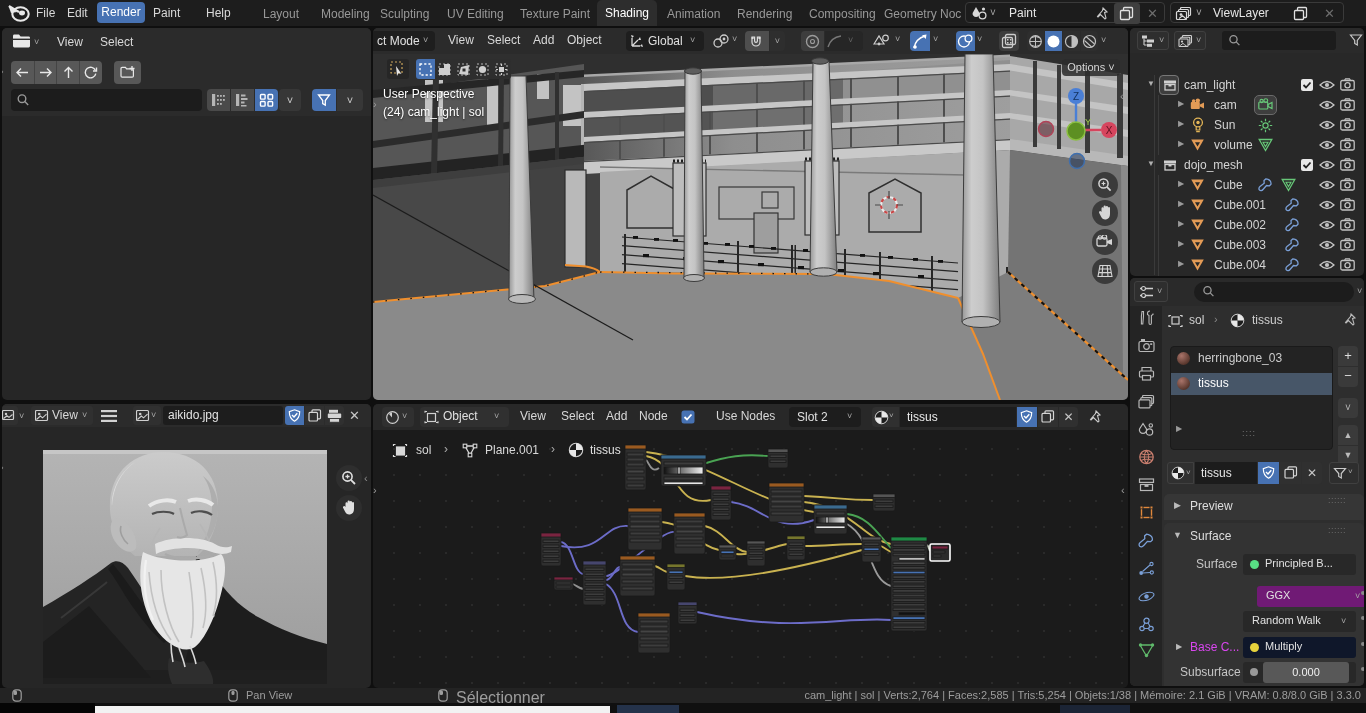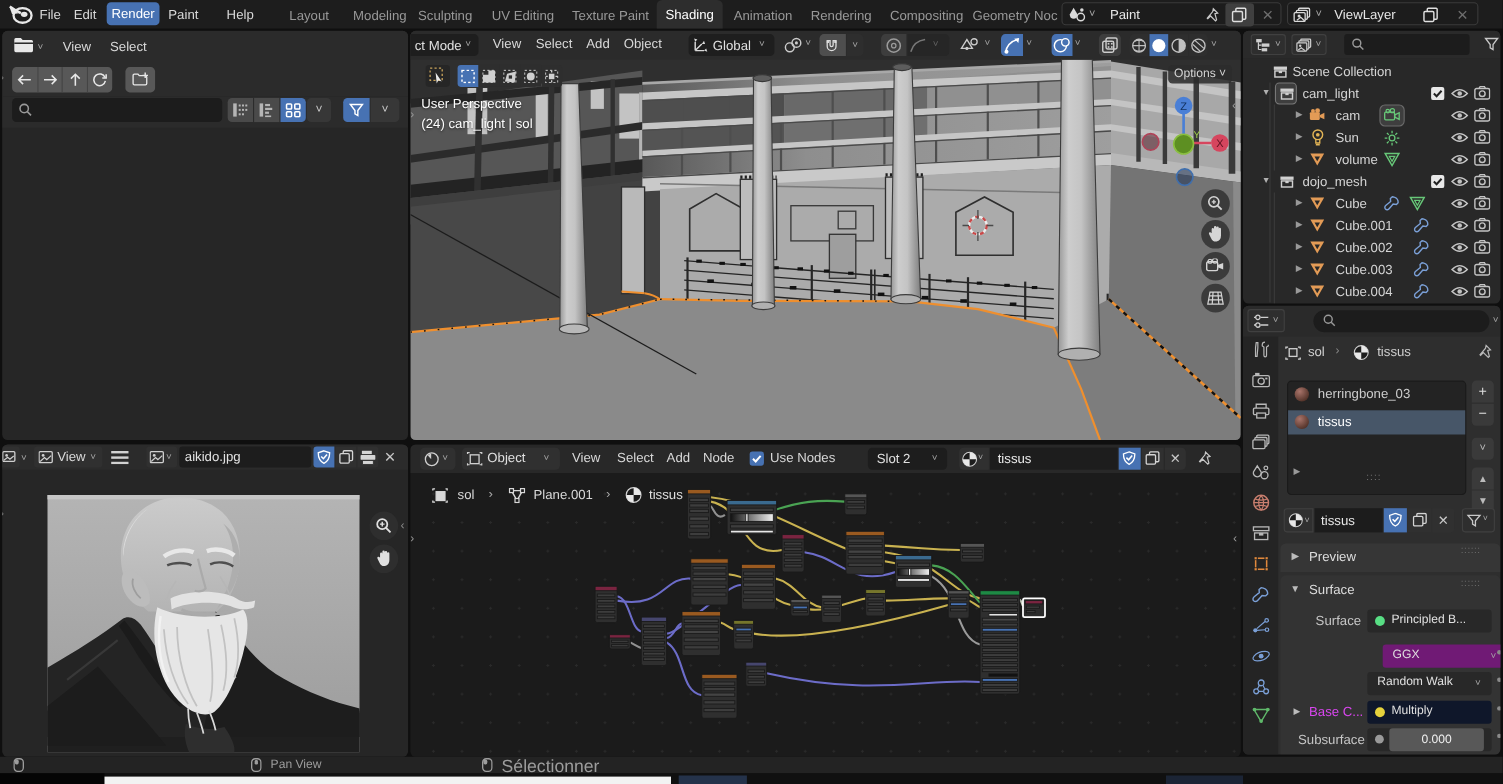--- a/index.html
+++ b/index.html
@@ -885,21 +885,21 @@
       <span class="abs" style="left:74px;top:4px;color:#aaaaaa;font-size:9px">˅</span>
     </div>
     <div class="abs mtx" style="left:147px;top:5px">View</div>
     <div class="abs mtx" style="left:188px;top:5px">Select</div>
     <div class="abs mtx" style="left:233px;top:5px">Add</div>
     <div class="abs mtx" style="left:266px;top:5px">Node</div>
     <svg class="abs" style="left:308px;top:6px" width="14" height="14" viewBox="0 0 14 14">
           <rect x="0.5" y="0.5" width="13" height="13" rx="2.5" fill="#4772b3"></rect>
           <path d="M3.5 7 L6 9.5 L10.5 4.5" stroke="#ffffff" stroke-width="1.8" fill="none"></path>
         </svg>
-    <span class="abs mtx" style="left:327px;top:5px">Use Nodes</span>
+    <span class="abs mtx" style="left:343px;top:5px">Use Nodes</span>
     <div class="abs" style="left:416px;top:3px;width:72px;height:20px;background:#1d1d1d;border-radius:4px">
       <span class="abs" style="left:8px;top:3px;color:#e0e0e0;font-size:12px">Slot 2</span>
       <span class="abs" style="left:58px;top:4px;color:#aaaaaa;font-size:9px">˅</span>
     </div>
     <div class="abs" style="left:499px;top:3px;width:27px;height:20px;background:#303030;border-radius:4px 0 0 4px">
       <svg class="abs" style="left:2px;top:3px" width="15" height="15" viewBox="0 0 15 15">
             <circle cx="7.5" cy="7.5" r="6.3" fill="#1d1d1d" stroke="#cfcfcf" stroke-width="1"></circle>
             <path d="M7.5 1.2 A6.3 6.3 0 0 1 13.8 7.5 L7.5 7.5 Z" fill="#e8e8e8"></path>
             <path d="M7.5 13.8 A6.3 6.3 0 0 1 1.2 7.5 L7.5 7.5 Z" fill="#e8e8e8"></path>
           </svg>
@@ -976,28 +976,20 @@
         </svg>
   </div>
   <svg class="abs" style="left:219px;top:5px" width="14" height="14" viewBox="0 0 14 14">
         <path d="M1.5 2 L12.5 2 L8.3 7.5 L8.3 12 L5.7 10.5 L5.7 7.5 Z" fill="none" stroke="#c8c8c8" stroke-width="1.2"></path>
       </svg>
 
   <div class="abs" style="left:24px;top:47px;width:1px;height:200px;background:#3a3a3a"></div>
   <div class="abs" style="left:28px;top:67px;width:1px;height:60px;background:#3a3a3a"></div>
   <div class="abs" style="left:28px;top:147px;width:1px;height:101px;background:#3a3a3a"></div>
 
-  <div class="abs" style="left:0;top:27px;width:234px;height:20px">
-    <svg class="abs" style="left:27px;top:3px" width="14" height="14" viewBox="0 0 14 14">
-          <rect x="1" y="2.5" width="12" height="3" fill="#d0d0d0"></rect>
-          <rect x="2" y="6.5" width="10" height="5.5" fill="none" stroke="#d0d0d0" stroke-width="1.3"></rect>
-          <rect x="5.5" y="6.5" width="3" height="2" fill="#d0d0d0"></rect>
-        </svg>
-    <span class="abs" style="left:45px;top:3px;color:#d4d4d4;font-size:12px">Scene Collection</span>
-  </div>
 
   <div class="abs" style="left:0;top:47px;width:234px;height:20px">
     <span class="abs" style="left:17px;top:4px;color:#b0b0b0;font-size:8px">▼</span>
     <div class="abs" style="left:29px;top:0px;width:20px;height:20px;background:#3e3e3e;border:1px solid #777777;border-radius:4px"></div>
     <svg class="abs" style="left:33px;top:3px" width="14" height="14" viewBox="0 0 14 14">
           <rect x="1" y="2.5" width="12" height="3" fill="#d0d0d0"></rect>
           <rect x="2" y="6.5" width="10" height="5.5" fill="none" stroke="#d0d0d0" stroke-width="1.3"></rect>
           <rect x="5.5" y="6.5" width="3" height="2" fill="#d0d0d0"></rect>
         </svg>
     <span class="abs" style="left:54px;top:3px;color:#d4d4d4;font-size:12px">cam_light</span>
@@ -1425,20 +1417,21 @@
   <svg class="abs" style="left:228px;top:1px" width="10" height="13" viewBox="0 0 10 13">
         <rect x="0.8" y="0.8" width="8.4" height="11.4" rx="3.2" fill="none" stroke="#9d9d9d" stroke-width="1.2"></rect>
         <rect x="3.5" y="2" width="3" height="4" rx="1.2" fill="#9d9d9d"></rect>
       </svg>
   <span class="abs" style="left:246px;top:1px;color:#9d9d9d;font-size:11px">Pan View</span>
   <svg class="abs" style="left:438px;top:1px" width="10" height="13" viewBox="0 0 10 13">
         <rect x="0.8" y="0.8" width="8.4" height="11.4" rx="3.2" fill="none" stroke="#9d9d9d" stroke-width="1.2"></rect>
         <rect x="1.5" y="1.5" width="3.5" height="4.5" rx="1.5" fill="#9d9d9d"></rect>
       </svg>
   <span class="abs" style="left:456px;top:1px;color:#9d9d9d;font-size:16px">Sélectionner</span>
+  <span class="abs" style="right:5px;top:1px;color:#9d9d9d;font-size:11px">cam_light | sol | Verts:2,764 | Faces:2,585 | Tris:5,254 | Objets:1/38 | Mémoire: 2.1 GiB | VRAM: 0.8/8.0 GiB | 3.3.0</span>
 </div>
 
 <div class="abs" id="bottomstrip" style="left:0;top:703px;width:1366px;height:10px;background:#101010;">
       <div class="abs" style="left:0;top:0;width:95px;height:10px;background:#050505"></div>
   <div class="abs" style="left:95px;top:3px;width:515px;height:7px;background:#f2f2f2;"></div>
   <div class="abs" style="left:617px;top:2px;width:62px;height:8px;background:#24324a;"></div>
   <div class="abs" style="left:1060px;top:2px;width:70px;height:8px;background:#1b2435;"></div>
 </div>
 
 </div>

